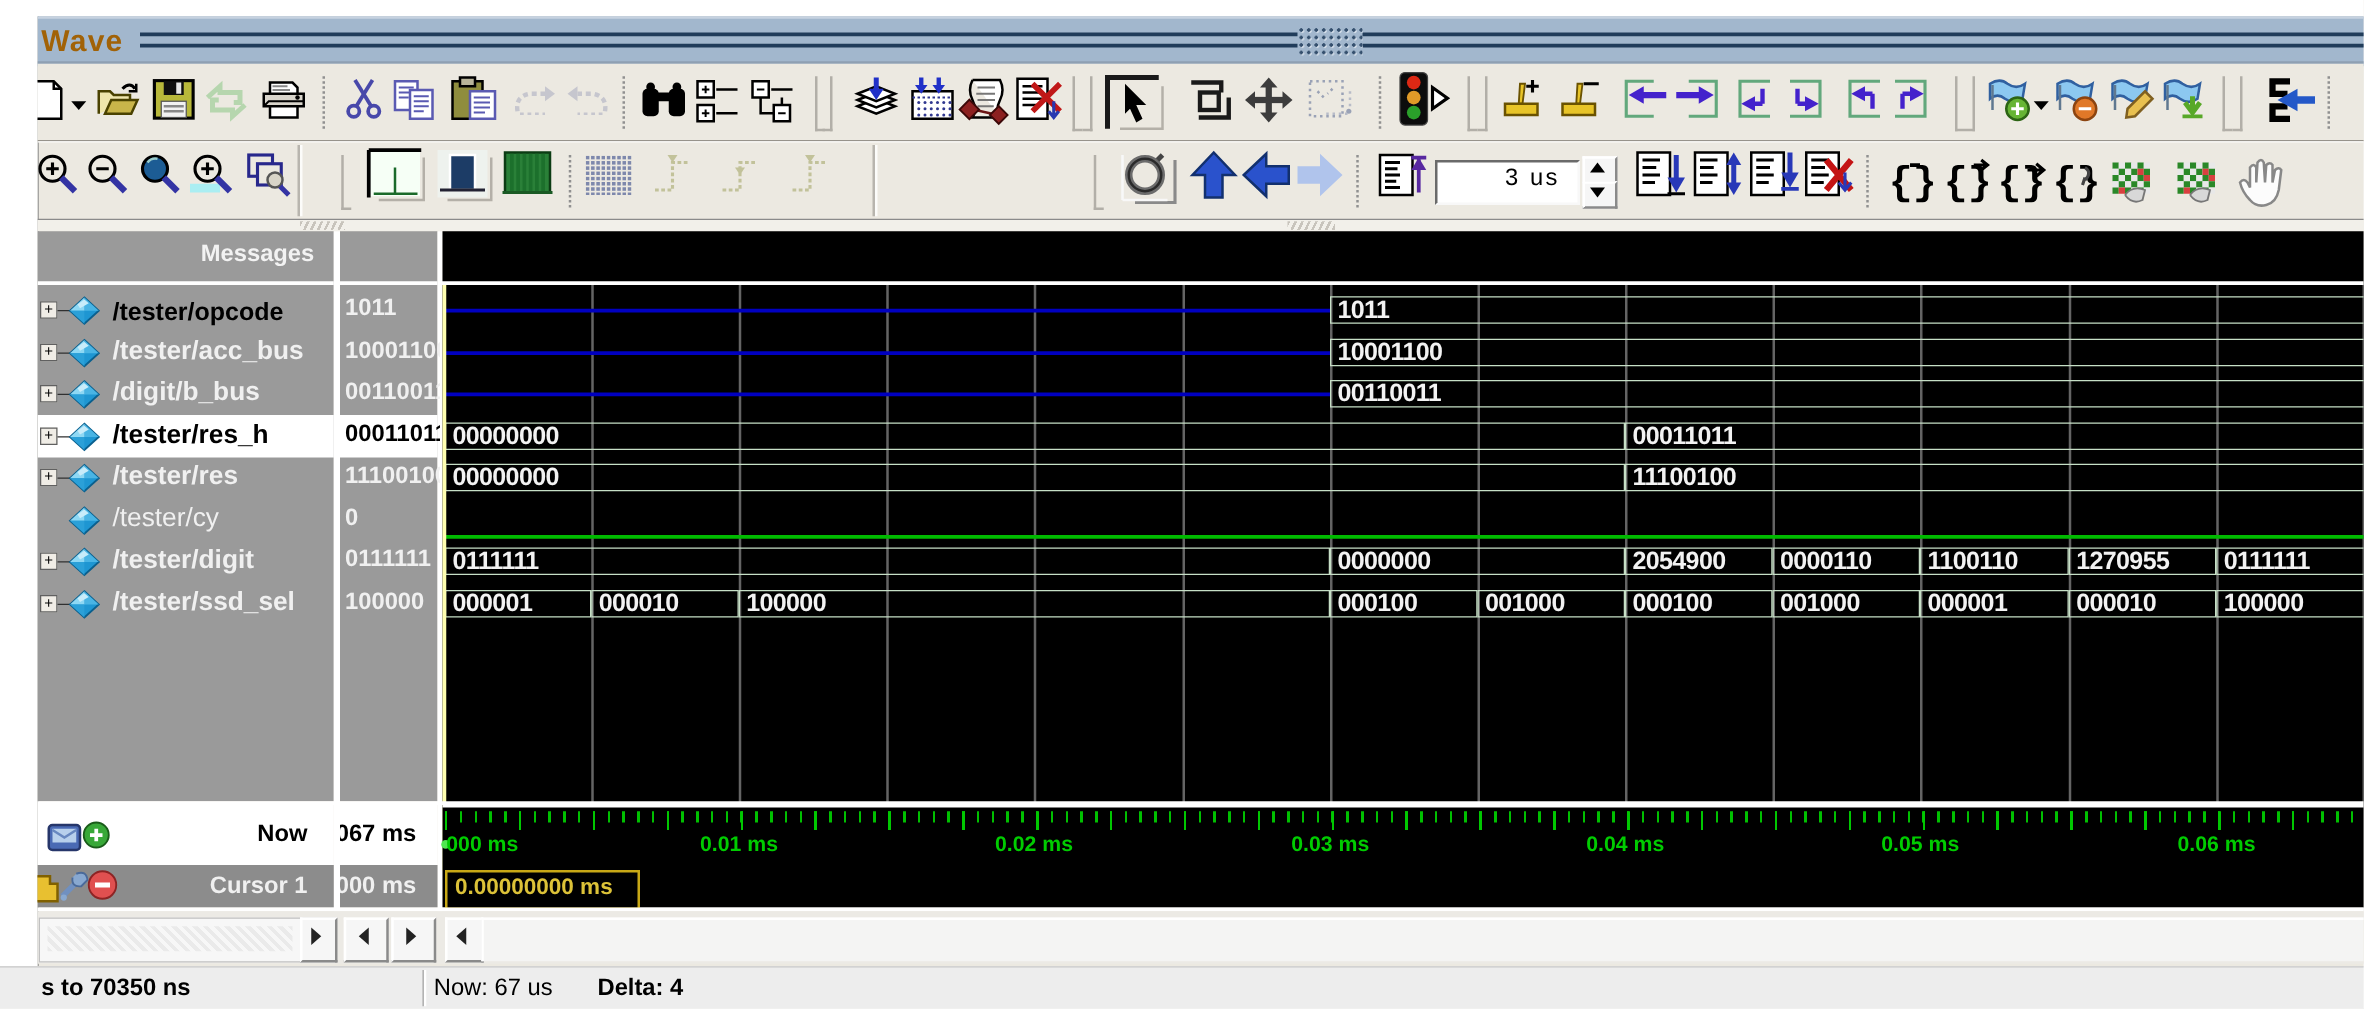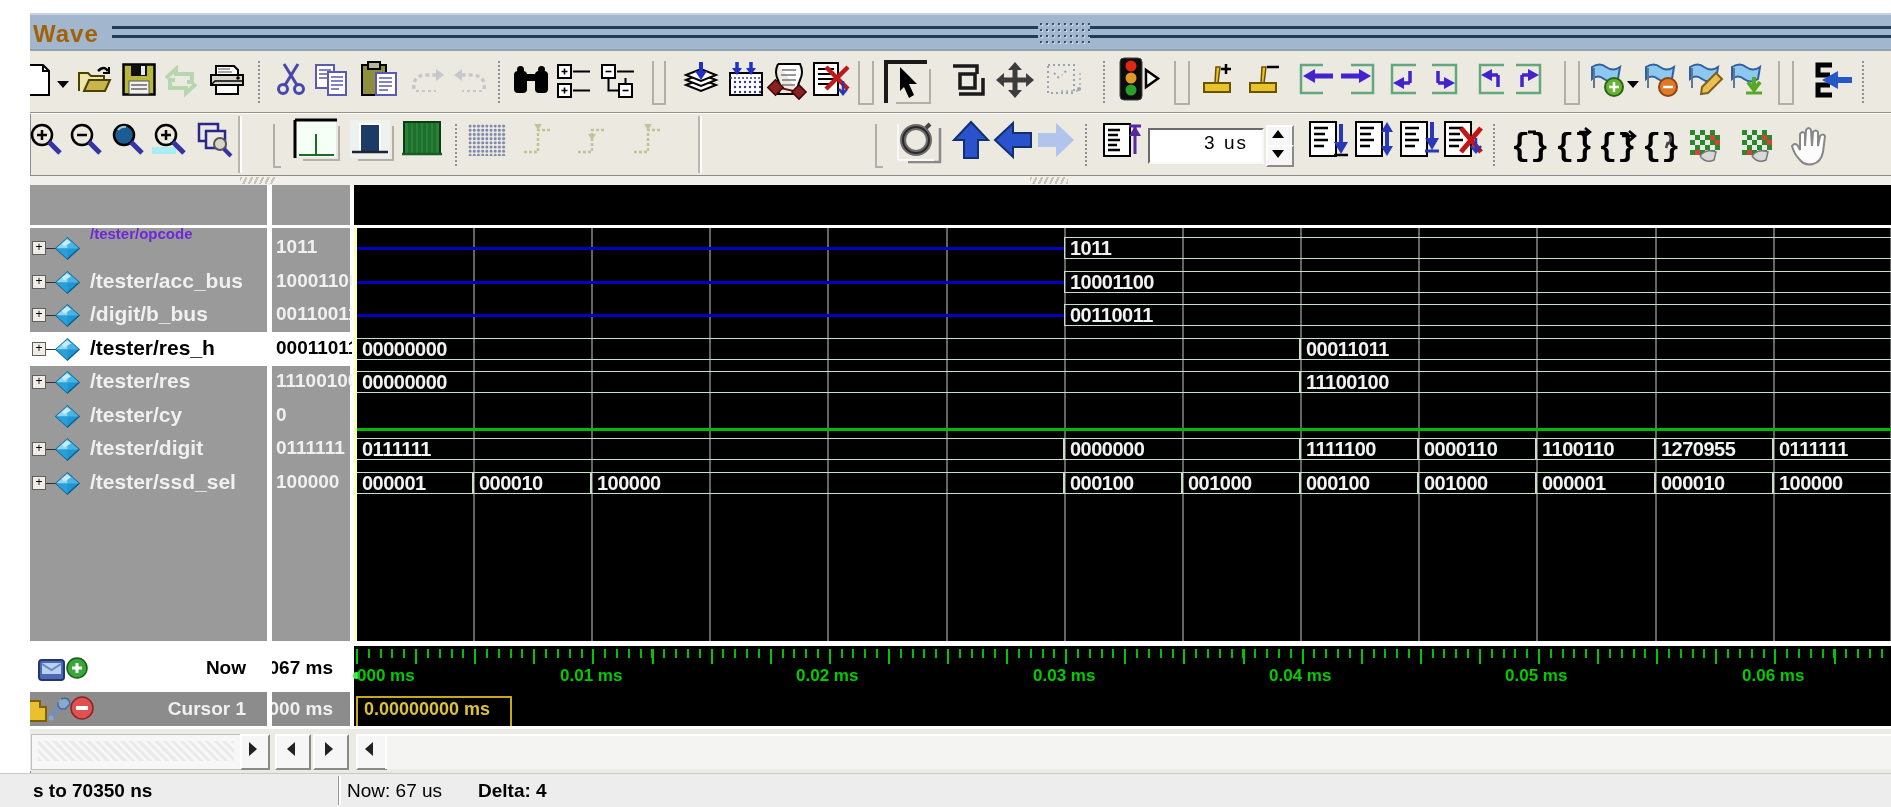--- a/index.html
+++ b/index.html
@@ -503,20 +503,21 @@
         </svg>
 </div>
 <div class="a" style="left:0;top:163px;width:1862px;height:9px;background:#f2f0ea"></div>
 <div class="a" style="left:210px;top:164px;width:36px;height:7px;background:repeating-linear-gradient(115deg,#c8c4bc 0 2px,#f2f0ea 2px 5px)"></div>
 <div class="a" style="left:1000px;top:164px;width:38px;height:7px;background:repeating-linear-gradient(115deg,#c8c4bc 0 2px,#f2f0ea 2px 5px)"></div>
 <div class="a" style="left:0;top:172px;width:237px;height:456px;background:#9a9a9a"></div>
 <div class="a" style="left:242px;top:172px;width:78px;height:456px;background:#9a9a9a"></div>
 <div class="a" style="left:237px;top:172px;width:5px;height:544px;background:#fff"></div>
 <div class="a" style="left:320px;top:172px;width:4px;height:544px;background:#fff"></div>
 <div class="a" style="left:324px;top:172px;width:1538px;height:459px;background:#000"></div>
+<div class="a" style="left:16px;top:180px;width:320px;text-align:center;color:#f2f2f2;font-size:19px;font-weight:bold">Messages</div>
 <div class="a" style="left:0;top:212px;width:237px;height:3px;background:#fff"></div>
 <div class="a" style="left:242px;top:212px;width:78px;height:3px;background:#fff"></div>
 <div class="gl" style="left:443px"></div>
 <div class="gl" style="left:561px"></div>
 <div class="gl" style="left:679px"></div>
 <div class="gl" style="left:797px"></div>
 <div class="gl" style="left:916px"></div>
 <div class="gl" style="left:1034px"></div>
 <div class="gl" style="left:1152px"></div>
 <div class="gl" style="left:1270px"></div>
@@ -527,21 +528,21 @@
 <div class="gl" style="left:1860px"></div>
 <div class="a" style="left:2px;top:228.0px;width:12px;height:12px;background:#f0ede6;border:1px solid #606060;color:#000;font-size:12px;line-height:11px;text-align:center">+</div>
 <div class="a" style="left:16px;top:235.0px;width:10px;height:1px;background:#303030"></div>
 <svg class="a" style="left:25px;top:224.0px" width="25" height="23" viewBox="0 0 25 23">
         <polygon points="12.5,1 24,11.5 12.5,22 1,11.5" fill="#1e96d2" stroke="#0b608e" stroke-width="1.5"></polygon>
         <polygon points="12.5,1 24,11.5 12.5,11.5" fill="#49b4e4"></polygon>
         <polygon points="12.5,1 12.5,11.5 1,11.5" fill="#8ed8f4"></polygon>
         <polygon points="12.5,22 1,11.5 12.5,11.5" fill="#2ba0d8"></polygon>
         <polygon points="7,6.5 12.5,2.5 16,5.5 9,9.5" fill="#c8ecfa"></polygon>
       </svg>
-<div class="a" style="left:60px;top:212px;font-size:15px;font-weight:bold;color:#6d28d9;white-space:nowrap">/tester/opcode</div>
+<div class="a" style="left:60px;top:226px;font-size:20px;font-weight:bold;color:#000000;white-space:nowrap">/tester/opcode</div>
 <div class="a" style="left:246px;top:223.0px;width:76px;height:24px;overflow:hidden;font-size:19px;font-weight:bold;color:#f0f0f0;white-space:nowrap">1011</div>
 <div class="a" style="left:2px;top:261.5px;width:12px;height:12px;background:#f0ede6;border:1px solid #606060;color:#000;font-size:12px;line-height:11px;text-align:center">+</div>
 <div class="a" style="left:16px;top:268.5px;width:10px;height:1px;background:#303030"></div>
 <svg class="a" style="left:25px;top:257.5px" width="25" height="23" viewBox="0 0 25 23">
         <polygon points="12.5,1 24,11.5 12.5,22 1,11.5" fill="#1e96d2" stroke="#0b608e" stroke-width="1.5"></polygon>
         <polygon points="12.5,1 24,11.5 12.5,11.5" fill="#49b4e4"></polygon>
         <polygon points="12.5,1 12.5,11.5 1,11.5" fill="#8ed8f4"></polygon>
         <polygon points="12.5,22 1,11.5 12.5,11.5" fill="#2ba0d8"></polygon>
         <polygon points="7,6.5 12.5,2.5 16,5.5 9,9.5" fill="#c8ecfa"></polygon>
       </svg>
@@ -582,21 +583,21 @@
       </svg>
 <div class="a" style="left:60px;top:356.0px;font-size:21px;font-weight:bold;color:#f0f0f0;white-space:nowrap">/tester/res</div>
 <div class="a" style="left:246px;top:357.0px;width:76px;height:24px;overflow:hidden;font-size:19px;font-weight:bold;color:#f0f0f0;white-space:nowrap">11100100</div>
 <svg class="a" style="left:25px;top:391.5px" width="25" height="23" viewBox="0 0 25 23">
         <polygon points="12.5,1 24,11.5 12.5,22 1,11.5" fill="#1e96d2" stroke="#0b608e" stroke-width="1.5"></polygon>
         <polygon points="12.5,1 24,11.5 12.5,11.5" fill="#49b4e4"></polygon>
         <polygon points="12.5,1 12.5,11.5 1,11.5" fill="#8ed8f4"></polygon>
         <polygon points="12.5,22 1,11.5 12.5,11.5" fill="#2ba0d8"></polygon>
         <polygon points="7,6.5 12.5,2.5 16,5.5 9,9.5" fill="#c8ecfa"></polygon>
       </svg>
-<div class="a" style="left:60px;top:389.5px;font-size:21px;font-weight:bold;color:#f0f0f0;white-space:nowrap">/tester/cy</div>
+<div class="a" style="left:60px;top:389.5px;font-size:21px;font-weight:normal;color:#f0f0f0;white-space:nowrap">/tester/cy</div>
 <div class="a" style="left:246px;top:390.5px;width:76px;height:24px;overflow:hidden;font-size:19px;font-weight:bold;color:#f0f0f0;white-space:nowrap">0</div>
 <div class="a" style="left:2px;top:429.0px;width:12px;height:12px;background:#f0ede6;border:1px solid #606060;color:#000;font-size:12px;line-height:11px;text-align:center">+</div>
 <div class="a" style="left:16px;top:436.0px;width:10px;height:1px;background:#303030"></div>
 <svg class="a" style="left:25px;top:425.0px" width="25" height="23" viewBox="0 0 25 23">
         <polygon points="12.5,1 24,11.5 12.5,22 1,11.5" fill="#1e96d2" stroke="#0b608e" stroke-width="1.5"></polygon>
         <polygon points="12.5,1 24,11.5 12.5,11.5" fill="#49b4e4"></polygon>
         <polygon points="12.5,1 12.5,11.5 1,11.5" fill="#8ed8f4"></polygon>
         <polygon points="12.5,22 1,11.5 12.5,11.5" fill="#2ba0d8"></polygon>
         <polygon points="7,6.5 12.5,2.5 16,5.5 9,9.5" fill="#c8ecfa"></polygon>
       </svg>
@@ -638,21 +639,21 @@
         <span>11100100</span>
       </div>
 <div class="a" style="left:326px;top:414.5px;width:1537px;height:3px;background:#00bb00"></div>
 <div class="wb" style="left:326px;top:425.0px;width:706px;height:20px">
         <span>0111111</span>
       </div>
 <div class="wb" style="left:1034px;top:425.0px;width:234px;height:20px">
         <span>0000000</span>
       </div>
 <div class="wb" style="left:1270px;top:425.0px;width:116px;height:20px">
-        <span>1111100</span>
+        <span>2054900</span>
       </div>
 <div class="wb" style="left:1388px;top:425.0px;width:116px;height:20px">
         <span>0000110</span>
       </div>
 <div class="wb" style="left:1506px;top:425.0px;width:117px;height:20px">
         <span>1100110</span>
       </div>
 <div class="wb" style="left:1625px;top:425.0px;width:116px;height:20px">
         <span>1270955</span>
       </div>

